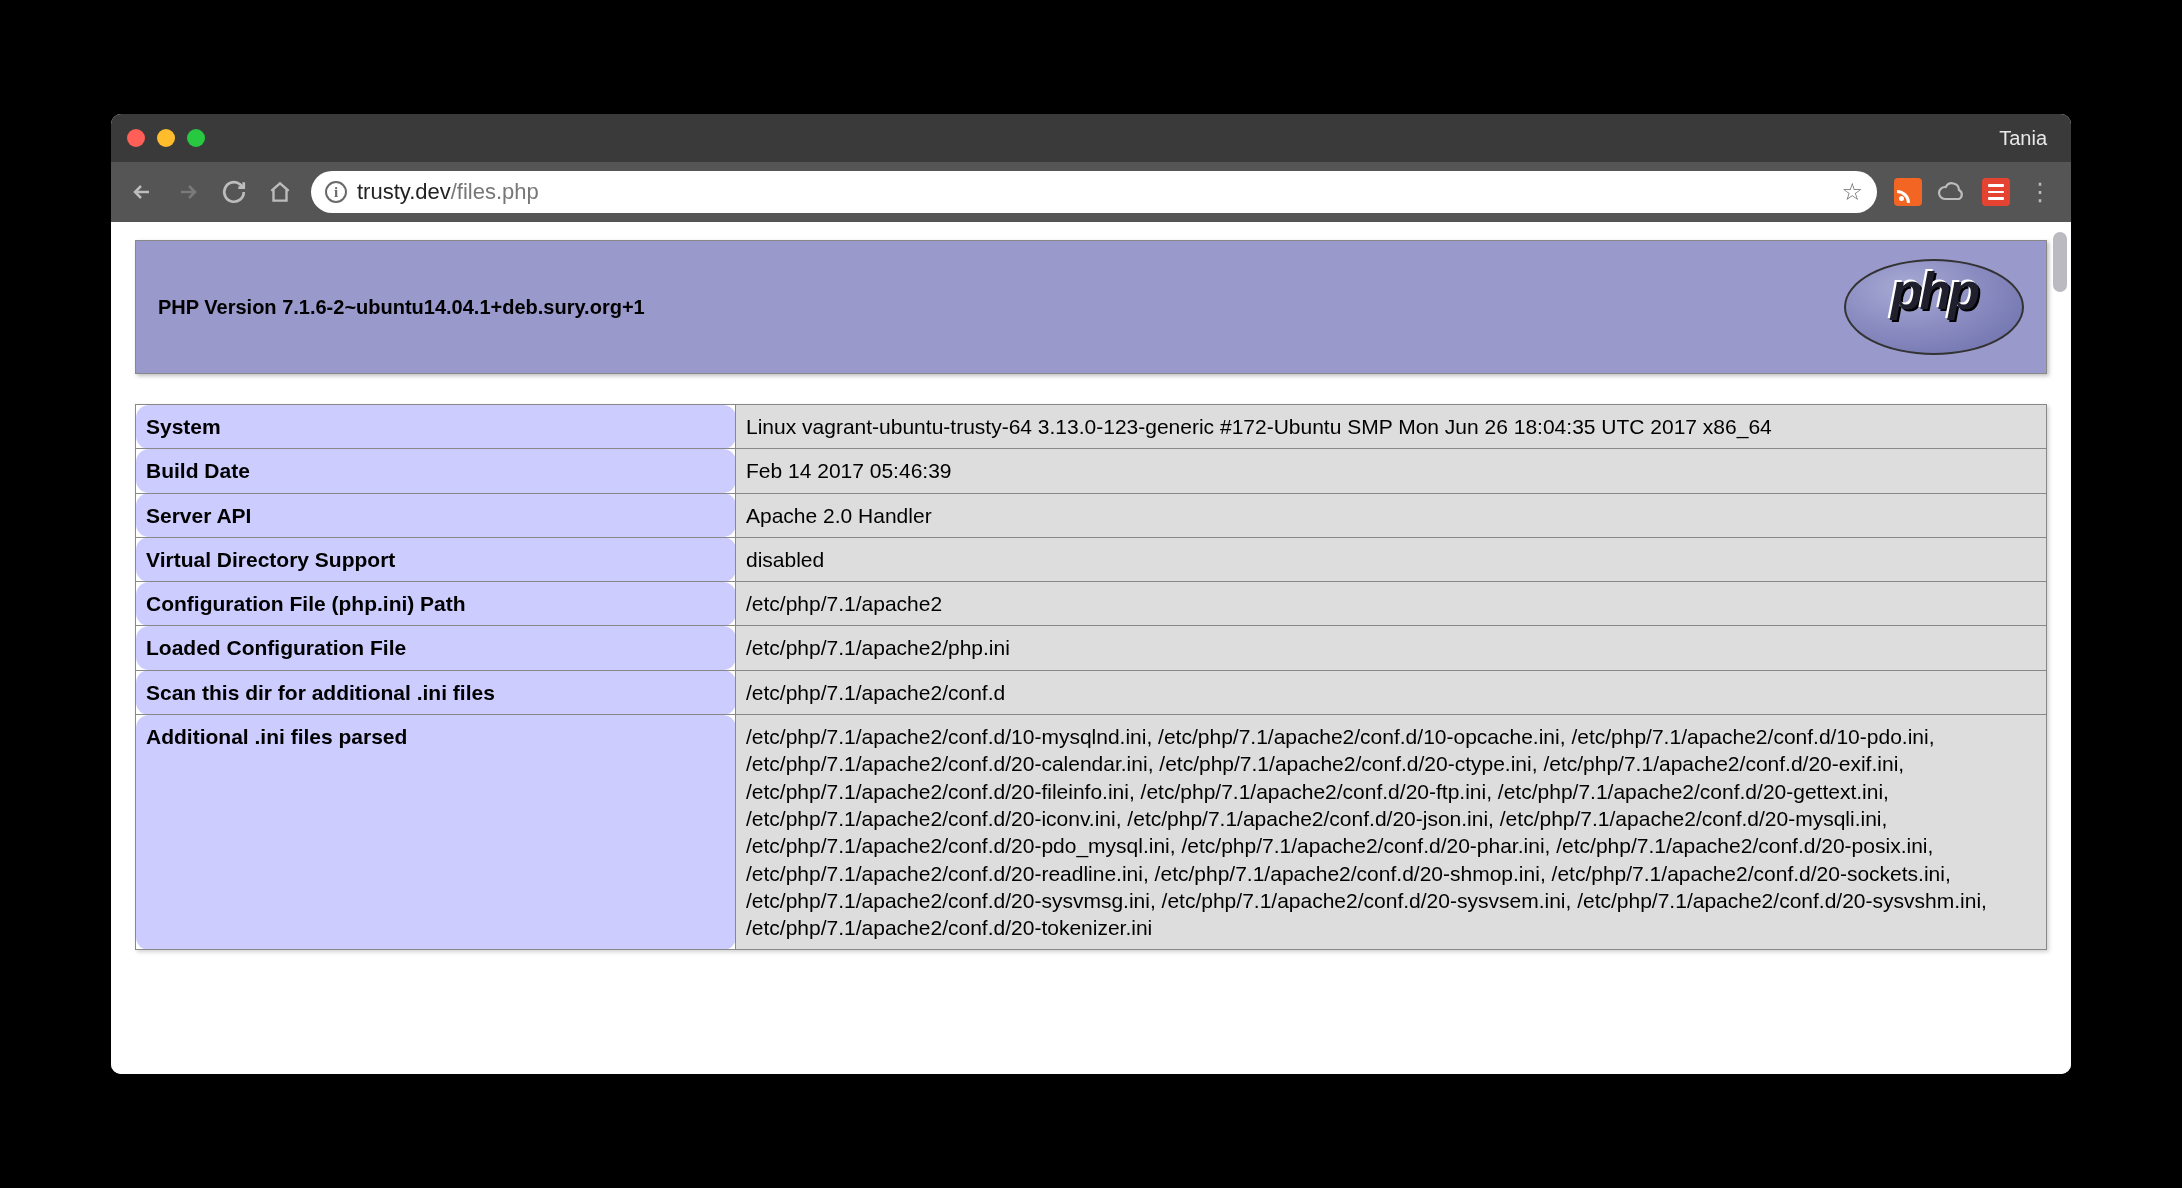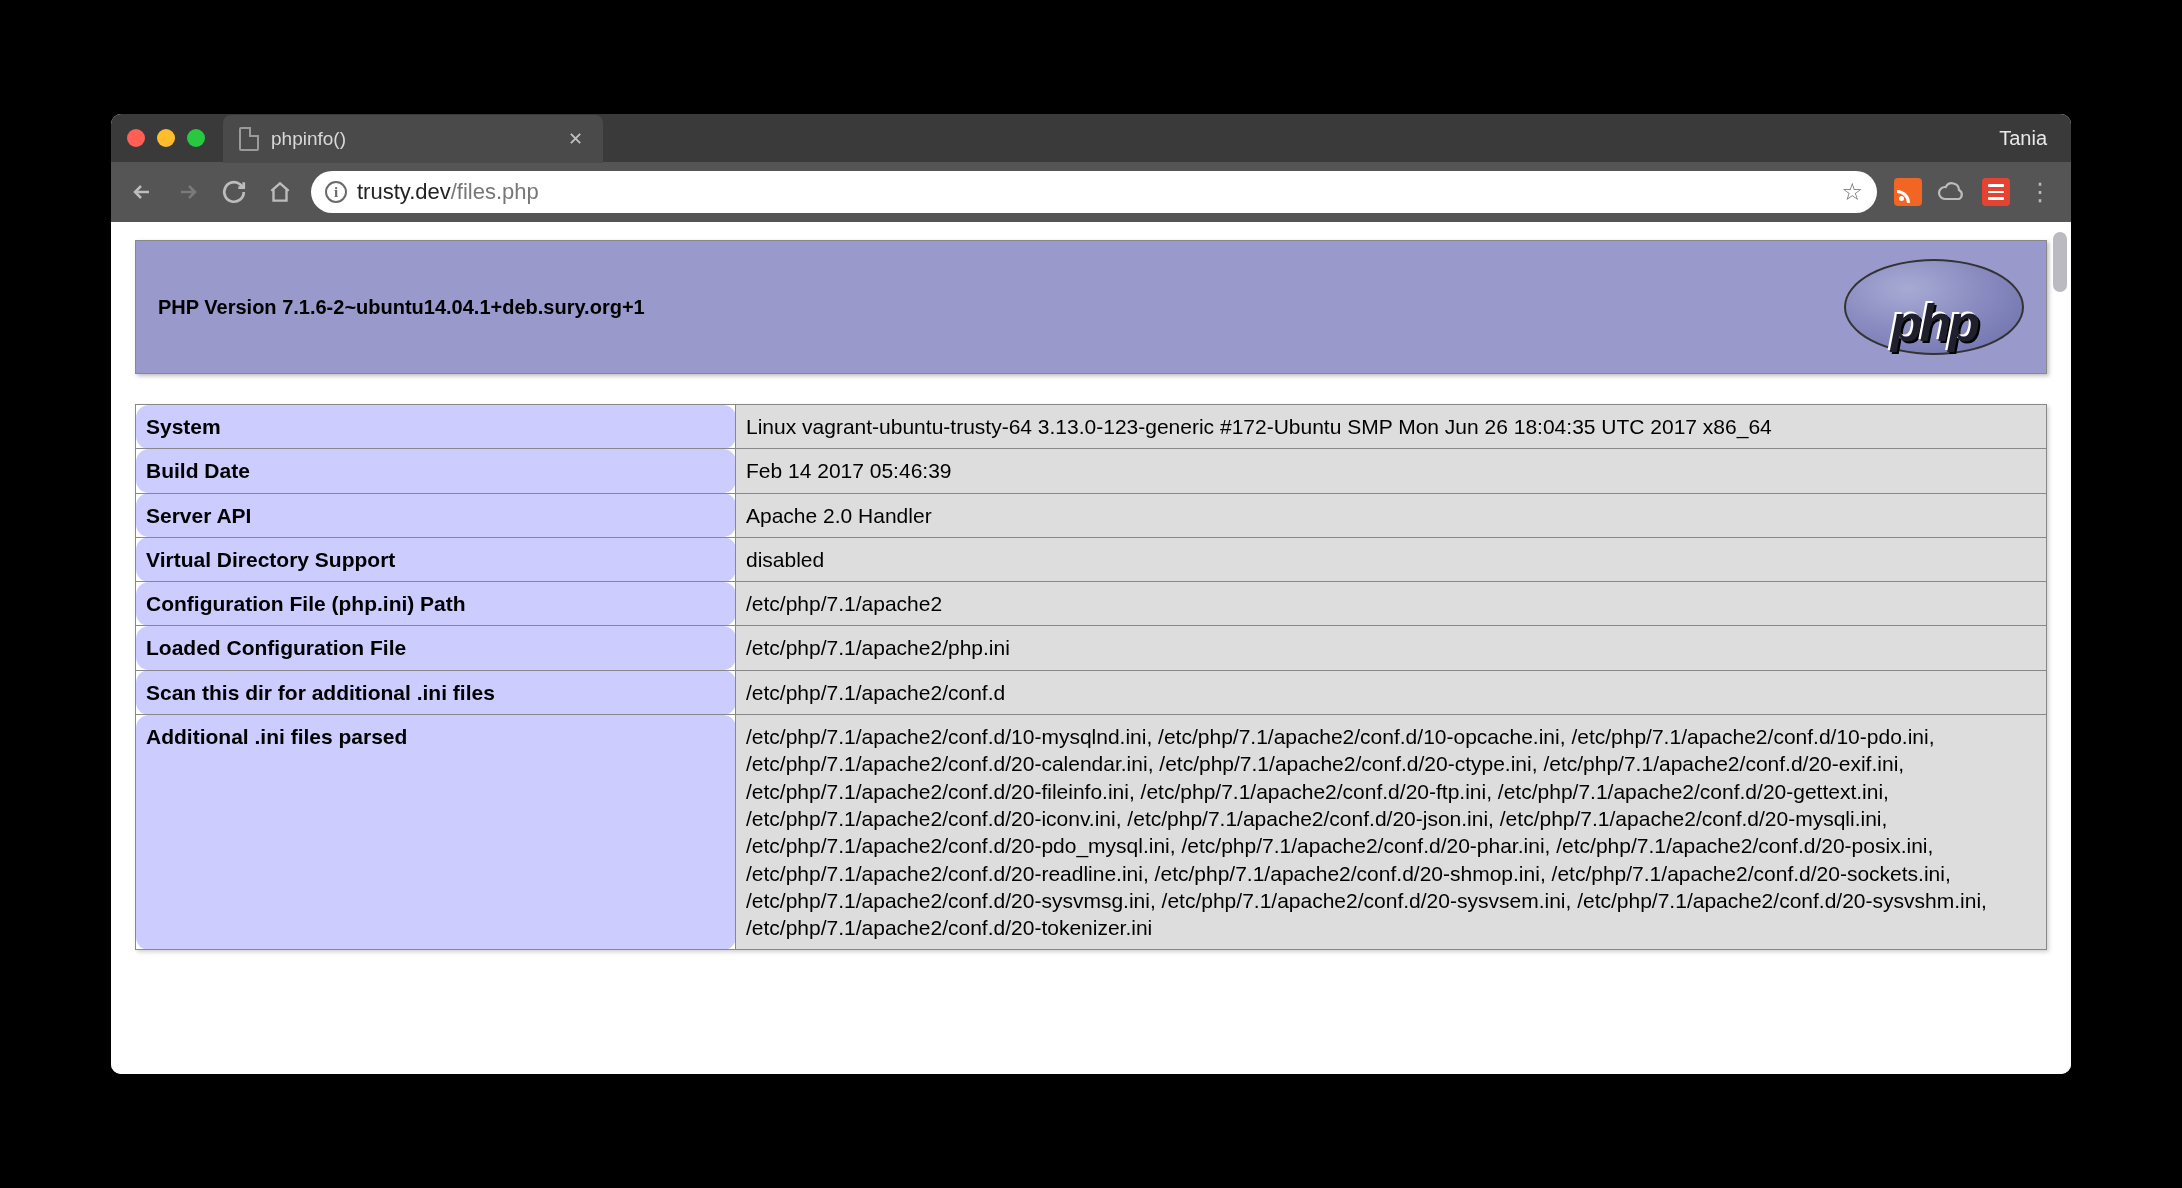--- a/index.html
+++ b/index.html
@@ -118,21 +118,21 @@
       align-items: center;
       justify-content: space-between;
       box-shadow: 2px 2px 4px rgba(0,0,0,0.25);
     }
     .header-box h1 { font-size: 20px; font-weight: 700; color: #000; }
     .php-logo {
       width: 180px; height: 96px;
       background: radial-gradient(ellipse at 35% 30%, #a8aad4 0%, #8789bf 50%, #6a6ca8 100%);
       border-radius: 50%;
       border: 2px solid #333;
-      display: flex; align-items: flex-end; justify-content: center;
+      display: flex; align-items: flex-start; justify-content: center;
     }
     .php-logo span {
       font-family: "Arial Black", Arial, sans-serif;
       font-weight: 900;
       font-style: italic;
       font-size: 52px;
       color: #1f1f2e;
       text-shadow: -2px -2px 0 #fff, 2px 2px 0 #000;
       letter-spacing: -3px;
     }
@@ -164,25 +164,20 @@
 </head>
 <body>
 
 <div class="window">
 
   <div class="titlebar">
     <div class="traffic">
       <div class="dot red"></div>
       <div class="dot yellow"></div>
       <div class="dot green"></div>
-    </div>
-    <div class="tab">
-      <div class="tab-icon"></div>
-      <span class="tab-title">phpinfo()</span>
-      <span class="tab-close">✕</span>
     </div>
     <span class="profile">Tania</span>
   </div>
 
   <div class="toolbar">
     <div class="nav-icon">
       <svg width="24" height="24" viewBox="0 0 24 24" fill="none" stroke="currentColor" stroke-width="2.5">
           <path d="M19 12H5M11 18l-6-6 6-6"></path>
         </svg>
     </div>

